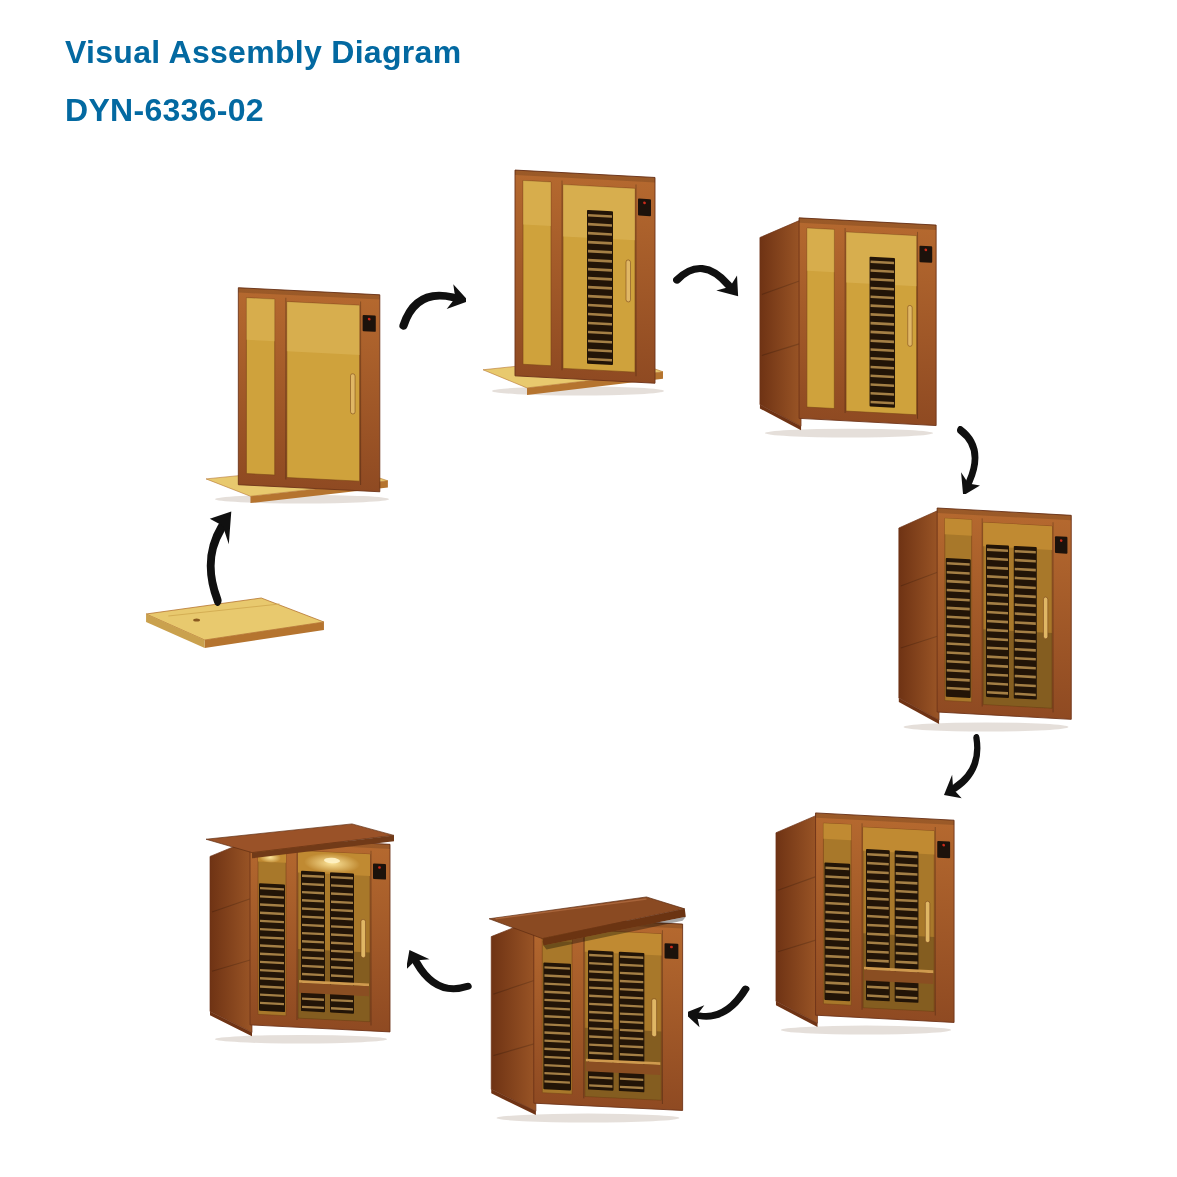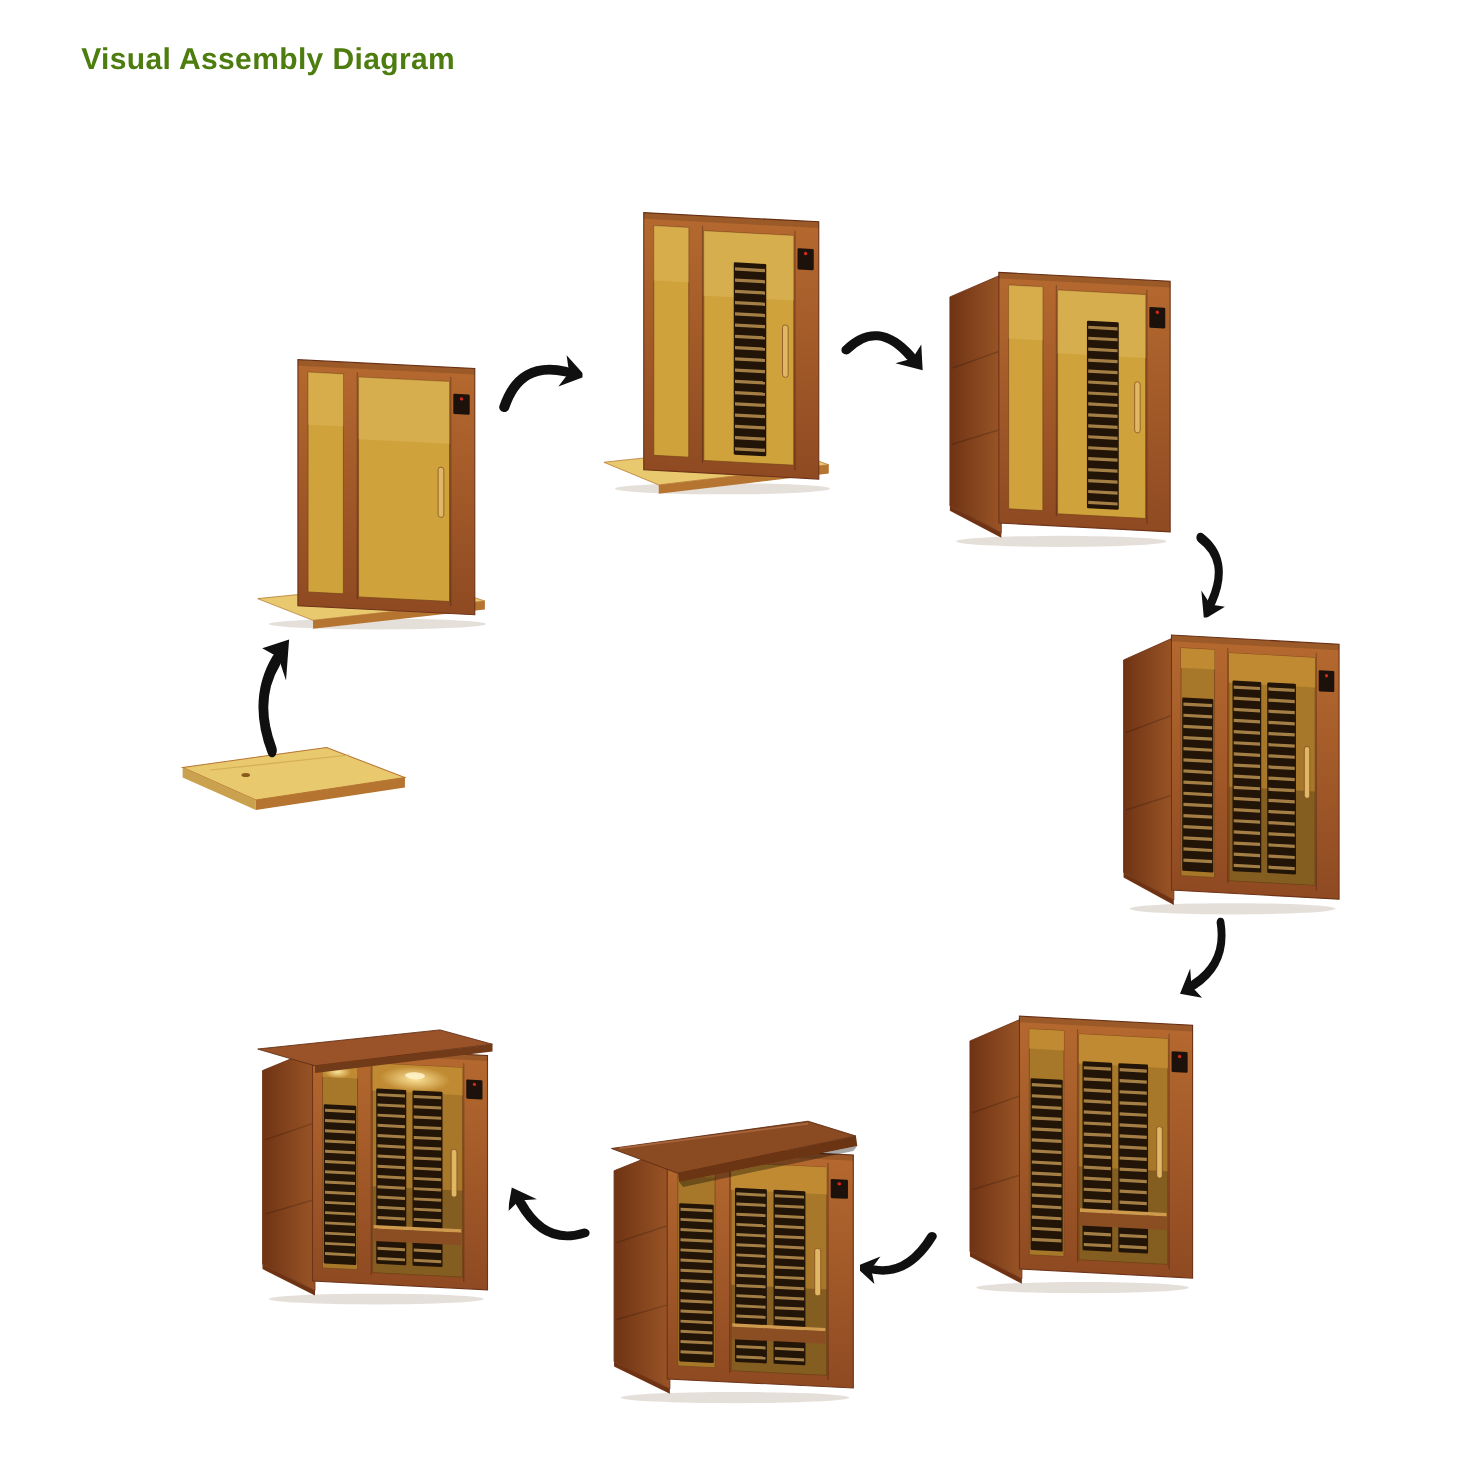--- a/index.html
+++ b/index.html
@@ -2,32 +2,33 @@
 <html><head>
 <meta charset="utf-8">
 <style>
   html,body{margin:0;padding:0;background:#ffffff;}
   body{
     width:1177px;height:1177px;position:relative;overflow:hidden;
     font-family:"Liberation Sans", sans-serif;
   }
   .header{position:absolute;left:65px;top:36px;}
   .header h1,.header h2{
-    margin:0;color:#4d7c0f;font-weight:bold;font-size:24px;line-height:1;letter-spacing:.3px;
+    margin:0;color:#0369a1;font-weight:bold;font-size:32px;line-height:1;letter-spacing:.3px;
   }
   .header h2{margin-top:26px;}
   #canvas{position:absolute;inset:0;}
   .step,.flow-arrow{position:absolute;}
   .step svg,.flow-arrow svg{display:block;width:100%;height:100%;}
 </style>
 </head>
 <body>
 
 <div class="header">
   <h1>Visual Assembly Diagram</h1>
+  <h2>DYN-6336-02</h2>
 </div>
 
 <div id="canvas">
     <div class="step" aria-label="sauna floor panel" style="left: 138px; top: 594px; width: 192px; height: 62px;">
       <svg viewBox="0 0 190 62" preserveAspectRatio="none" xmlns="http://www.w3.org/2000/svg">
         <defs>
       <linearGradient id="wg0" x1="0" y1="0" x2="0" y2="1">
         <stop offset="0" stop-color="#b5692f"></stop>
             <stop offset="1" stop-color="#8f4a22"></stop>
       </linearGradient>

